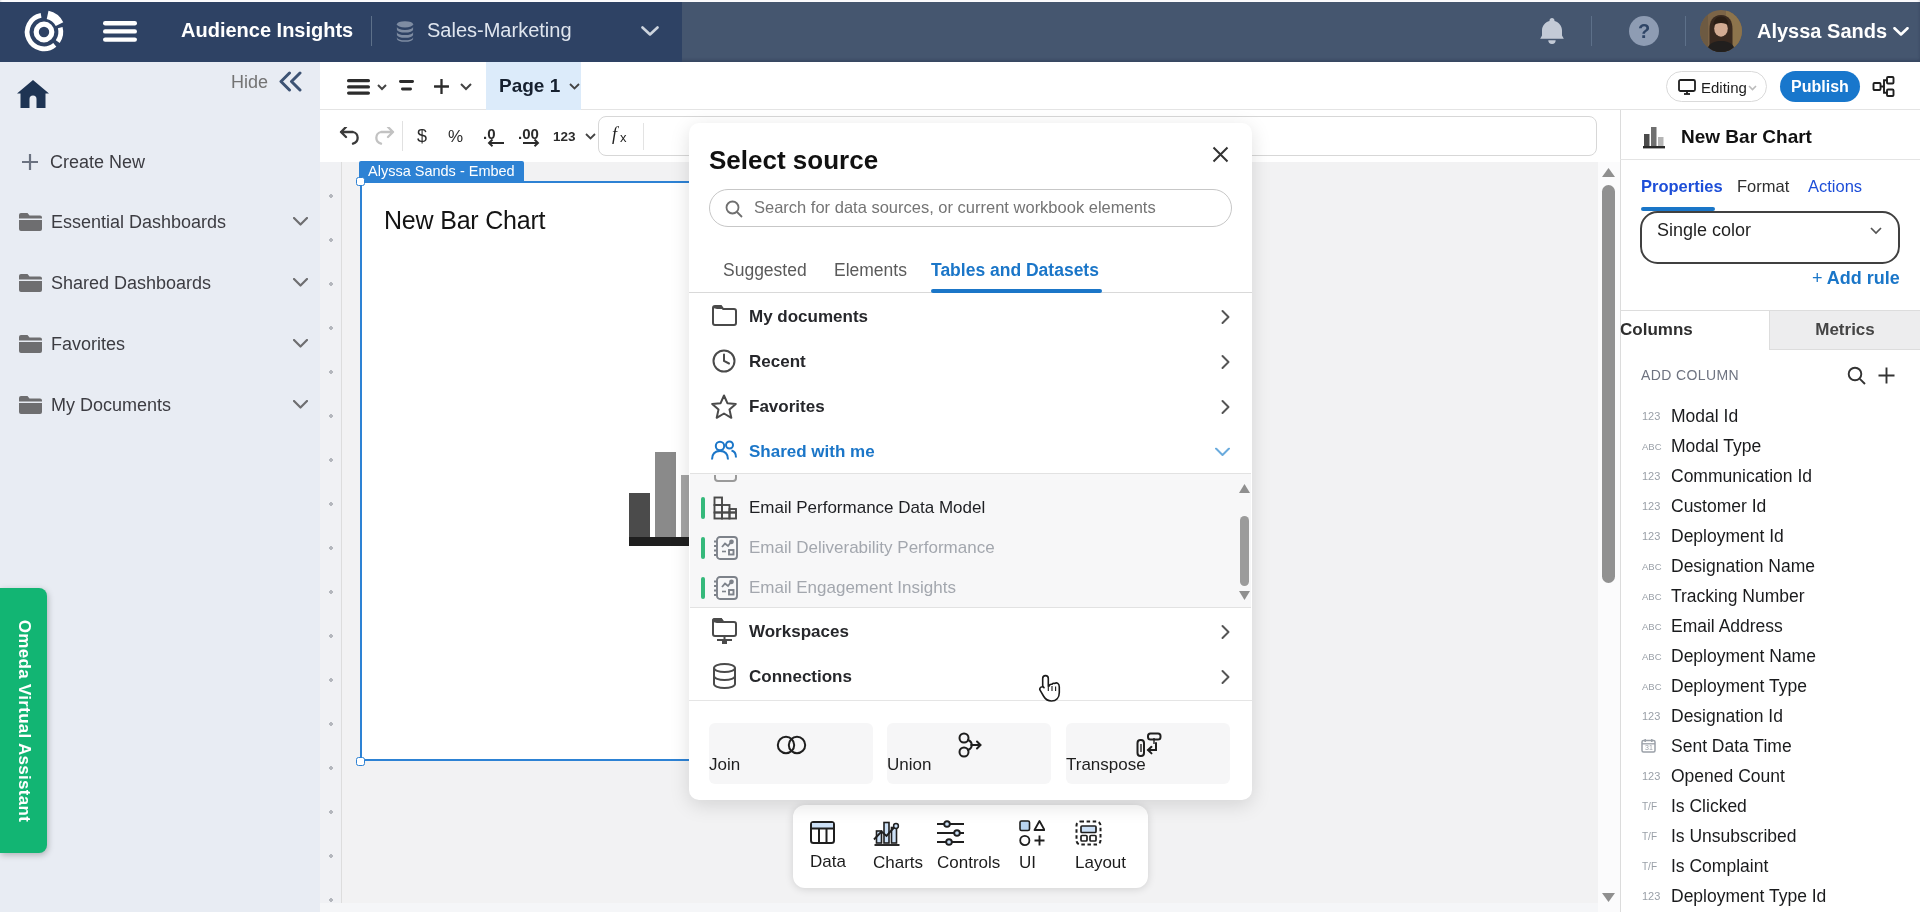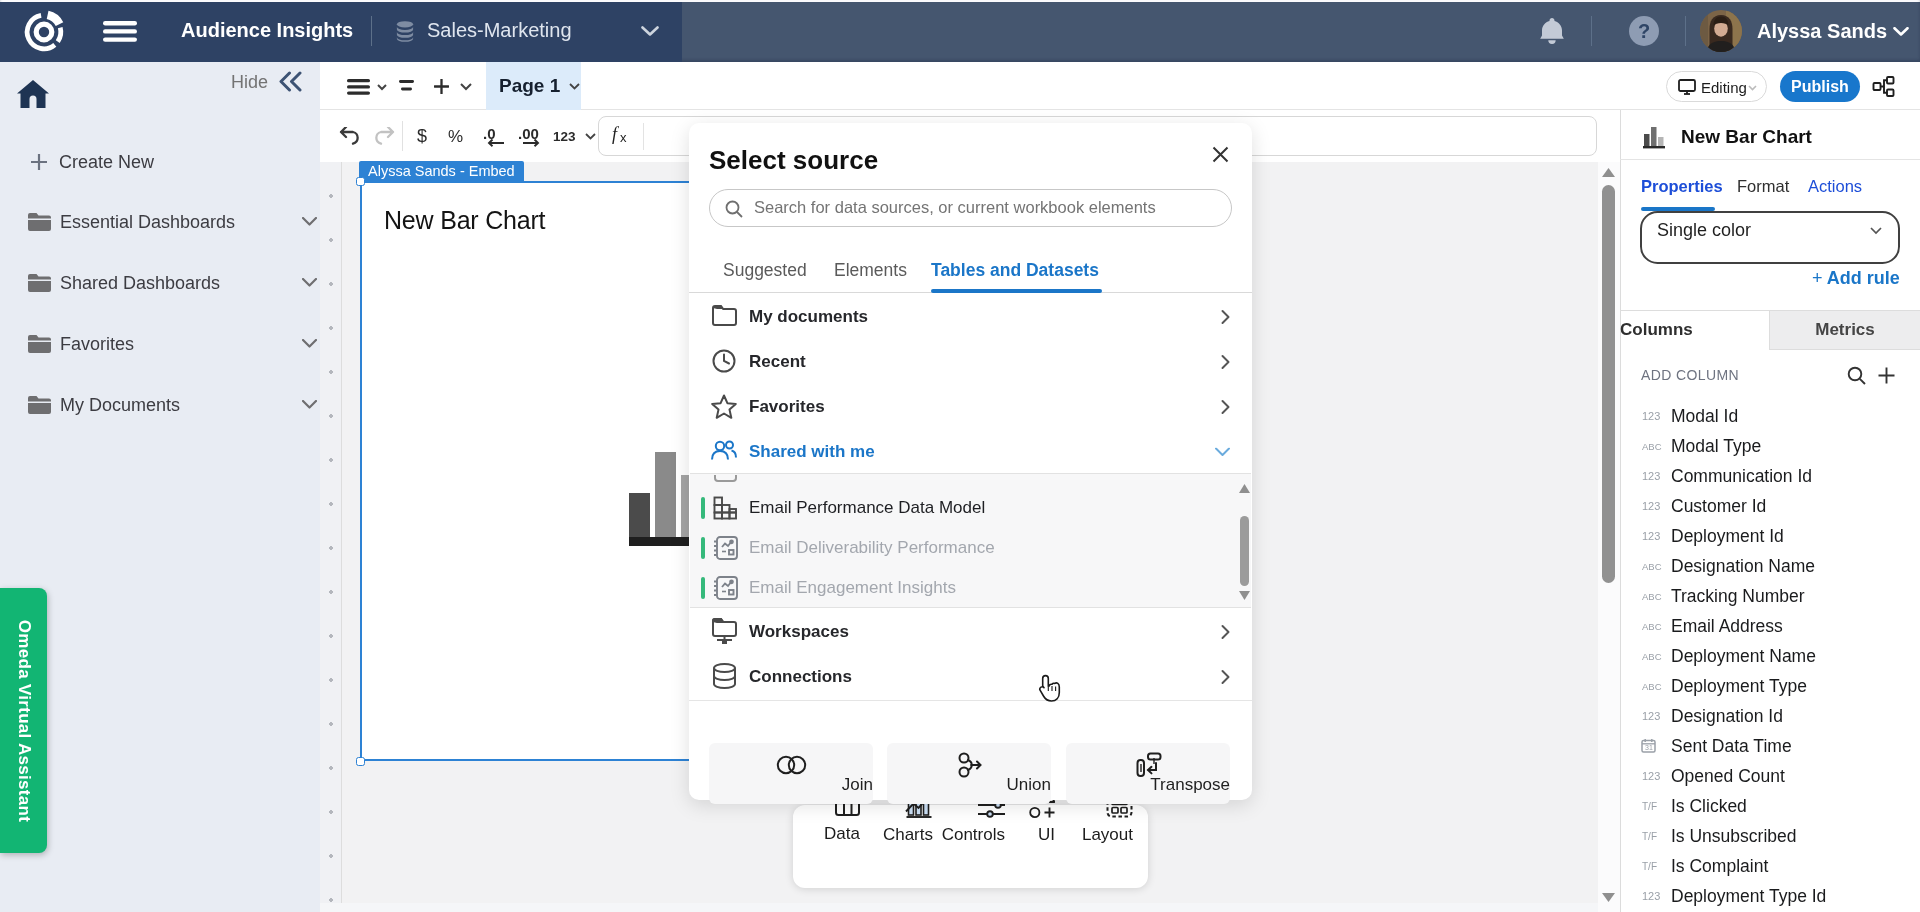--- a/index.html
+++ b/index.html
@@ -5,21 +5,21 @@
 * { margin:0; padding:0; box-sizing:border-box; }
 html,body { width:1920px; height:912px; font-family:"Liberation Sans",sans-serif; overflow:hidden; background:#fff; }
 .abs { position:absolute; }
 
 #navbar { position:absolute; left:0; top:0; width:1920px; height:62px; background:#45566f; box-shadow:inset 0 -2px 3px rgba(10,25,50,.25), inset 0 2px 0 #fbfbfd; }
 #navdark { position:absolute; left:0; top:2px; width:682px; height:60px; background:#2e4264; }
 #navbar .vdiv { position:absolute; top:16px; width:1px; height:30px; background:#5d7089; }
 .navtext { color:#fff; font-weight:bold; font-size:19px; }
 
 #sidebar { position:absolute; left:0; top:62px; width:320px; height:850px; background:#e8ecf3; }
-.sideitem { position:absolute; left:0; width:320px; height:40px;margin-left:9px; }
+.sideitem { position:absolute; left:0; width:320px; height:40px; }
 .sideitem .lbl { position:absolute; left:51px; top:50%; transform:translateY(-50%); font-size:18px; color:#3c3c42; }
 
 #ova { position:absolute; left:0; top:588px; width:47px; height:265px; background:#12b573; border-radius:0 8px 8px 0; box-shadow:1px 2px 6px rgba(0,0,0,.25); }
 #ova span { position:absolute; left:50%; top:50%; transform:translate(-50%,-50%); writing-mode:vertical-rl; color:#fff; font-weight:bold; font-size:17px; white-space:nowrap; letter-spacing:.3px; }
 
 #toolbar1 { position:absolute; left:320px; top:62px; width:1600px; height:48px; background:#fff; border-bottom:1px solid #e4e4e4; }
 #pagetab { position:absolute; left:486px; top:62px; width:95px; height:48px; background:#dcebfa; display:flex; align-items:center; padding-left:13px; gap:9px; font-size:19px; font-weight:bold; color:#16202f; }
 #toolbar2 { position:absolute; left:320px; top:110px; width:1280px; height:52px; background:#fff; }
 #fxbox { position:absolute; left:598px; top:116px; width:999px; height:40px; background:#fff; border:1px solid #d7d7d7; border-radius:8px; }
 
@@ -27,36 +27,36 @@
 #gutter { position:absolute; left:320px; top:162px; width:22px; height:742px; background:#f0f1f4; border-right:1px solid #dddddd;
   background-image:radial-gradient(circle at 11px 34px, #b4b7bd 1.9px, rgba(0,0,0,0) 2px); background-size:22px 44px; }
 #bottomstrip { position:absolute; left:320px; top:903px; width:1280px; height:9px; background:#f5f6f8; }
 #chart { position:absolute; left:360px; top:181px; width:880px; height:580px; background:#fff; border:2px solid #2d82d4; }
 #chartlabel { position:absolute; left:359px; top:161px; height:20px; background:#2d82d4; color:#fff; font-size:14.5px; line-height:20px; padding:0 9px; border-radius:2px 2px 0 0; }
 .handle { position:absolute; width:9px; height:9px; background:#fff; border:1.6px solid #2d82d4; border-radius:2.5px; }
 #charttitle { position:absolute; left:384px; top:206px; font-size:25px; color:#141414; letter-spacing:-0.2px; }
 #scroll-can { position:absolute; left:1598px; top:162px; width:22px; height:750px; background:#fbfbfc; }
 
 #dock { position:absolute; left:793px; top:805px; width:355px; height:83px; background:#fff; border-radius:12px; box-shadow:0 1px 8px rgba(0,0,0,.14); }
-.dockitem { position:absolute; top:792px; text-align:right; }
+.dockitem { position:absolute; top:820px; text-align:left; }
 .dockitem .dlbl { display:block; margin-top:3px; font-size:17px; color:#1c1c1c; }
 
 #modal { position:absolute; left:689px; top:123px; width:563px; height:677px; background:#fff; border-radius:10px; box-shadow:0 5px 20px rgba(0,0,0,.13); }
 #modal h1 { position:absolute; left:20px; top:22px; font-size:26px; color:#111; letter-spacing:0; }
 #msearch { position:absolute; left:20px; top:66px; width:523px; height:38px; border:1px solid #c7c7c7; border-radius:19px; }
 #msearch span { position:absolute; left:44px; top:8px; font-size:16.5px; color:#747474; }
 .mtab { position:absolute; top:137px; font-size:17.5px; color:#5a5a5a; }
 .mrow { position:absolute; left:0; width:563px; height:45px; }
 .mrow .t { position:absolute; left:60px; top:50%; transform:translateY(-50%); font-size:17px; font-weight:bold; color:#26272b; }
 .chevR { position:absolute; right:22px; top:50%; transform:translateY(-50%); }
 #sublist { position:absolute; left:1px; top:350px; width:561px; height:135px; background:#f7f7f8; border-top:1px solid #e2e2e2; border-bottom:1px solid #e2e2e2; overflow:hidden; }
 .subrow { position:absolute; left:0; width:561px; height:40px; }
 .greenbar { position:absolute; left:11px; top:50%; transform:translateY(-50%); width:4px; height:22px; background:#35b97b; border-radius:2px; }
 .subrow .t { position:absolute; left:59px; top:50%; transform:translateY(-50%); font-size:17px; }
-.mbtn { position:absolute; top:620px; width:164px; height:61px; background:#f6f6f7; border-radius:6px; text-align:right; }
+.mbtn { position:absolute; top:600px; width:164px; height:61px; background:#f6f6f7; border-radius:6px; text-align:left; }
 .mbtn .blbl { position:absolute; width:100%; bottom:9px; font-size:17px; color:#1f1f1f; }
 
 #rpanel { position:absolute; left:1620px; top:110px; width:300px; height:802px; background:#fff; border-left:1px solid #dcdcdc; }
 #rp-tabs { position:absolute; left:1620px; top:310px; width:300px; height:40px; border-top:1px solid #ddd; }
 #rp-metrics { position:absolute; left:1769px; top:311px; width:151px; height:39px; background:#ededee; border-left:1px solid #ddd; border-bottom:1px solid #ddd; }
 .col-row { position:absolute; left:1640px; width:270px; height:30px; }
 .col-row .ic { position:absolute; left:2px; top:50%; transform:translateY(-50%); font-size:11px; color:#9aa0a8; letter-spacing:0; }
 .col-row .nm { position:absolute; left:31px; top:50%; transform:translateY(-50%); font-size:17.5px; color:#1a1b1d; }
 </style>
 </head>

